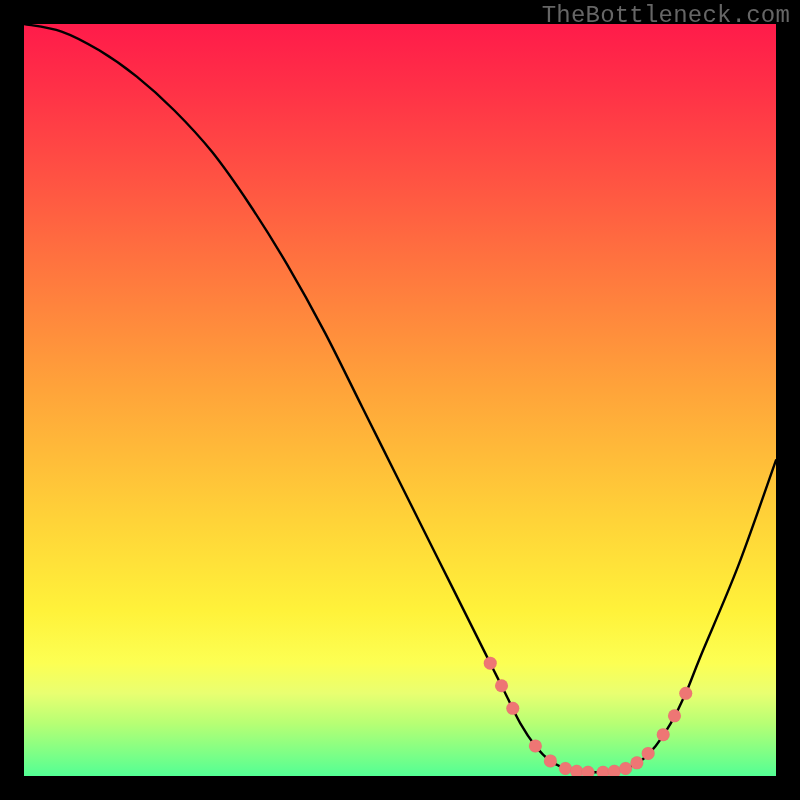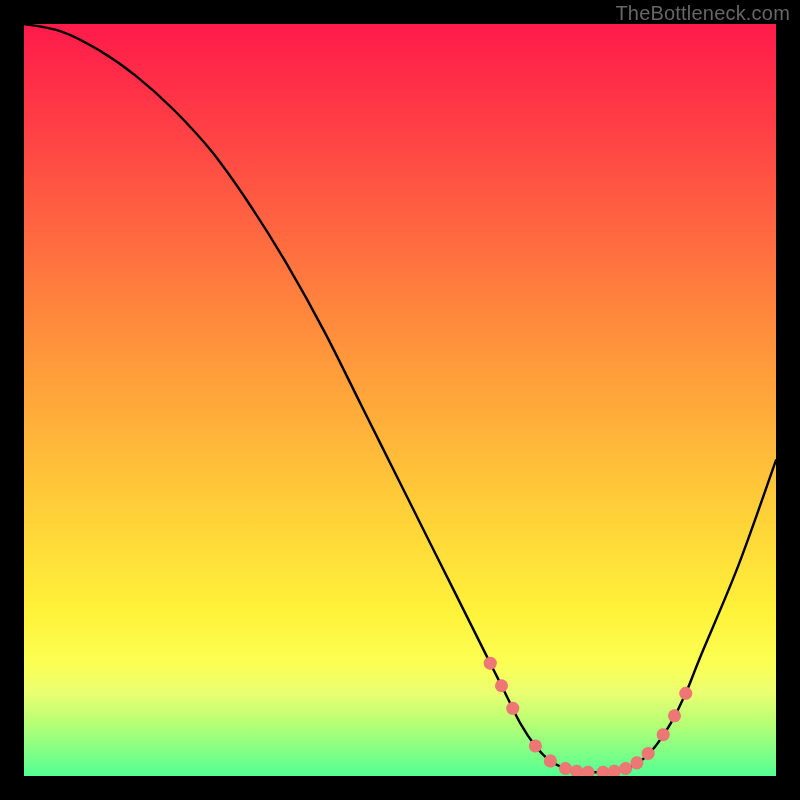--- a/index.html
+++ b/index.html
@@ -41,24 +41,25 @@
       #e9ff71 89%,
       #b7ff74 93%,
       #53ff94 100%
     );
   }
   #watermark {
     position: absolute;
     top: 2px;
     right: 10px;
     color: #666;
-    font-size: 20px;
+    font-size: 24px;
     font-weight: 400;
     letter-spacing: 0.2px;
     user-select: none;
+    font-family: Liberation Mono, monospace;
   }
   svg {
     position: absolute;
     inset: 0;
   }
   .curve {
     fill: none;
     stroke: #000;
     stroke-width: 2.4;
     stroke-linecap: round;

